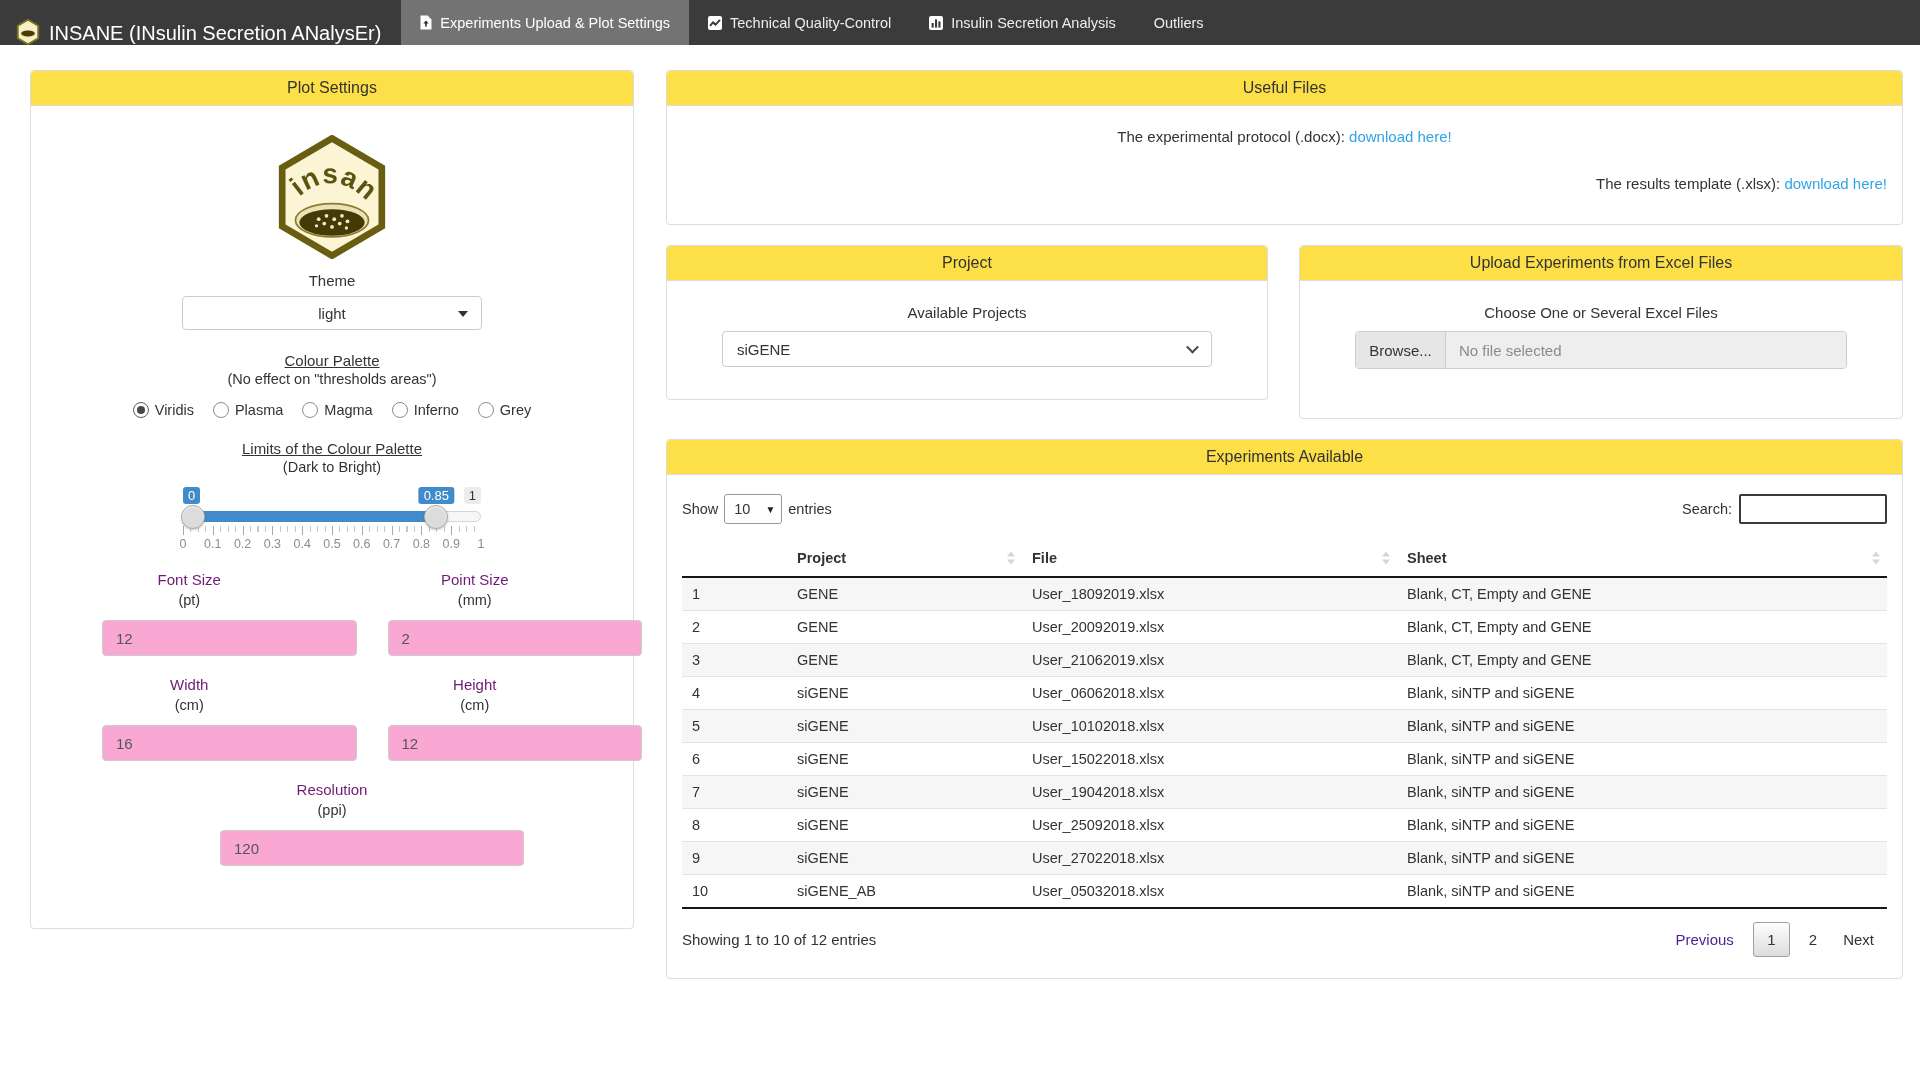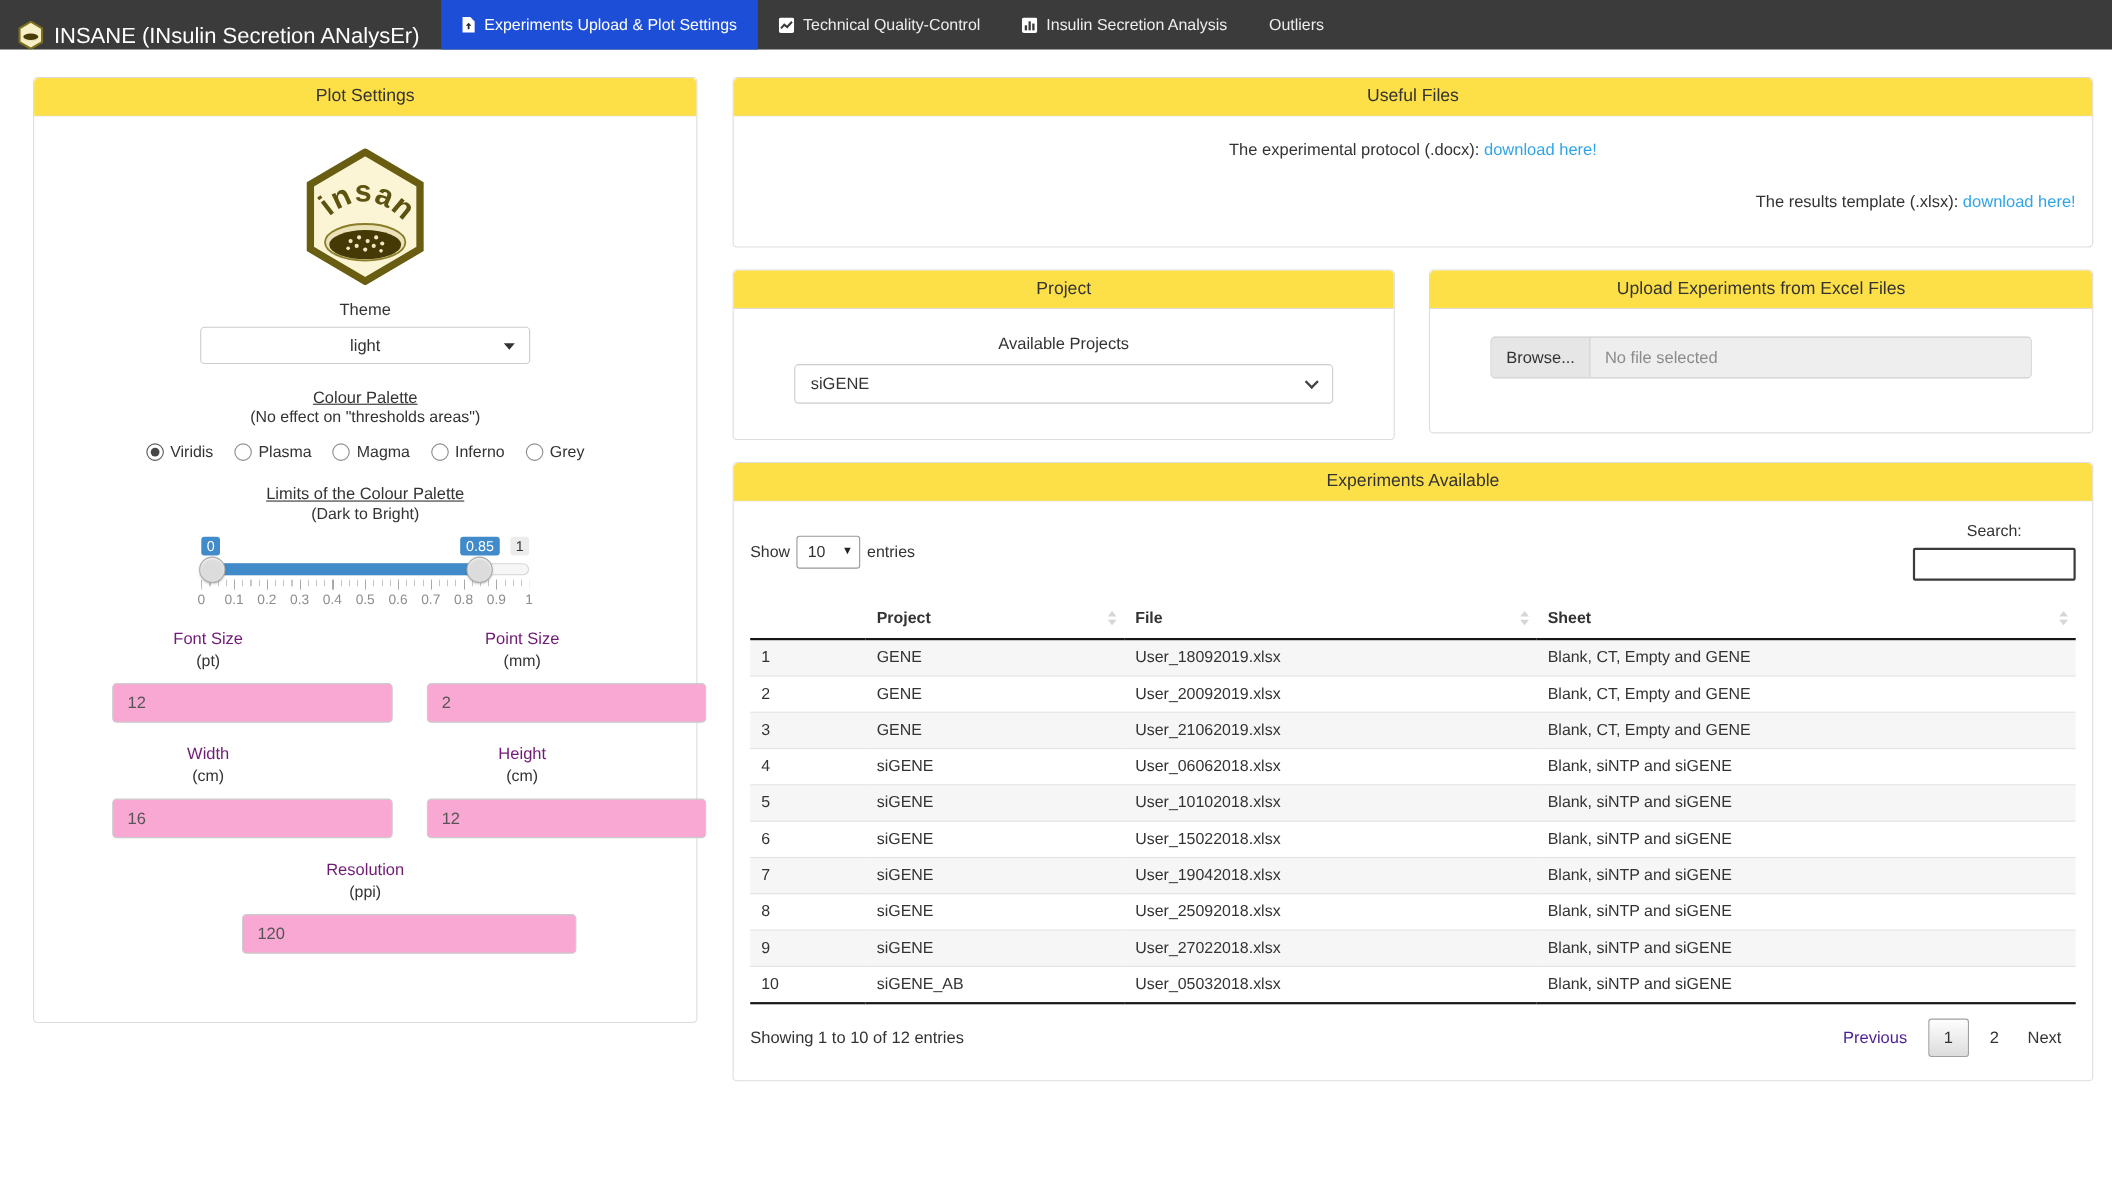--- a/index.html
+++ b/index.html
@@ -8,21 +8,21 @@
     width:1920px; height:1080px; position:relative;
     font-family:"Liberation Sans","DejaVu Sans",sans-serif;
     color:#333; font-size:15px;
   }
 
   
   .navbar { height:45px; background:#3b3b3b; display:flex; align-items:stretch; }
   .brand { display:flex; align-items:flex-end; gap:9px; padding:0 20px 0 16px; color:#fff; font-size:20px; white-space:nowrap; }
   .nav-tabs { display:flex; }
   .nav-tab { display:flex; align-items:center; gap:8px; padding:0 19px; font-size:14.5px; color:#ededed; cursor:pointer; white-space:nowrap; }
-  .nav-tab.active { background:#1d4ed8; color:#fff; }
+  .nav-tab.active { background:#737373; color:#fff; }
 
   
   .content { display:flex; align-items:flex-start; gap:32px; padding:25px 17px 0 30px; }
   .col-left { width:604px; flex:0 0 604px; }
   .col-right { flex:1 1 auto; min-width:0; }
 
   .panel { border:1px solid #ddd; border-radius:4px; background:#fff; }
   .panel-heading { background:#fde047; border-bottom:1px solid #ddd; border-radius:4px 4px 0 0;
                    padding:8px 15px; text-align:center; font-size:16px; color:#333; }
   .panel-body { padding:15px; }
@@ -92,21 +92,21 @@
                 font-size:15px; color:#333; cursor:pointer; }
   .file-field { flex:1; background:#eee; display:flex; align-items:center; padding:0 13px; color:#8b8b8b; font-size:15px; }
 
   
   .panel-experiments { margin-top:20px; }
   .dt-toolbar { display:flex; justify-content:space-between; align-items:center; margin:4px 0 16px; font-size:14.5px; }
   .dt-left { display:flex; align-items:center; gap:6px; }
   .len-select { width:58px; height:30px; border:1px solid #999; border-radius:3px; display:flex; align-items:center;
                 justify-content:space-between; padding:0 6px 0 9px; font-size:14.5px; background:#fff; cursor:pointer; }
   .len-arrow { font-size:10px; color:#222; }
-  .dt-right { display:flex; align-items:center; gap:7px;flex-direction:column; }
+  .dt-right { display:flex; align-items:center; gap:7px; }
   .search-input { width:148px; height:30px; border:2px solid #3a3a3a; border-radius:2px; padding:0 8px; font-size:14.5px; font-family:inherit; }
 
   table.dt { width:100%; border-collapse:collapse; font-size:14.5px; }
   table.dt thead th { text-align:left; font-weight:bold; color:#333; padding:10px 10px; border-bottom:2px solid #161616; position:relative; }
   table.dt th.col-num { width:105px; }
   table.dt th.col-project { width:235px; }
   table.dt th.col-file { width:375px; }
   .sort-icon { position:absolute; right:7px; top:50%; transform:translateY(-50%); width:8px; height:13px; opacity:.55; }
   .sort-icon::before, .sort-icon::after { content:""; position:absolute; left:0; width:0; height:0;
      border-left:4px solid transparent; border-right:4px solid transparent; }
@@ -322,20 +322,21 @@
           <div class="proj-select">
             <span>siGENE</span>
             <span class="chevron"></span>
           </div>
         </div>
       </div>
 
       <div class="panel panel-upload">
         <div class="panel-heading">Upload Experiments from Excel Files</div>
         <div class="panel-body center-body">
+          <div class="ctrl-label">Choose One or Several Excel Files</div>
           <div class="file-group">
             <span class="browse-btn">Browse...</span>
             <span class="file-field">No file selected</span>
           </div>
         </div>
       </div>
     </div>
 
     <div class="panel panel-experiments">
       <div class="panel-heading">Experiments Available</div>

